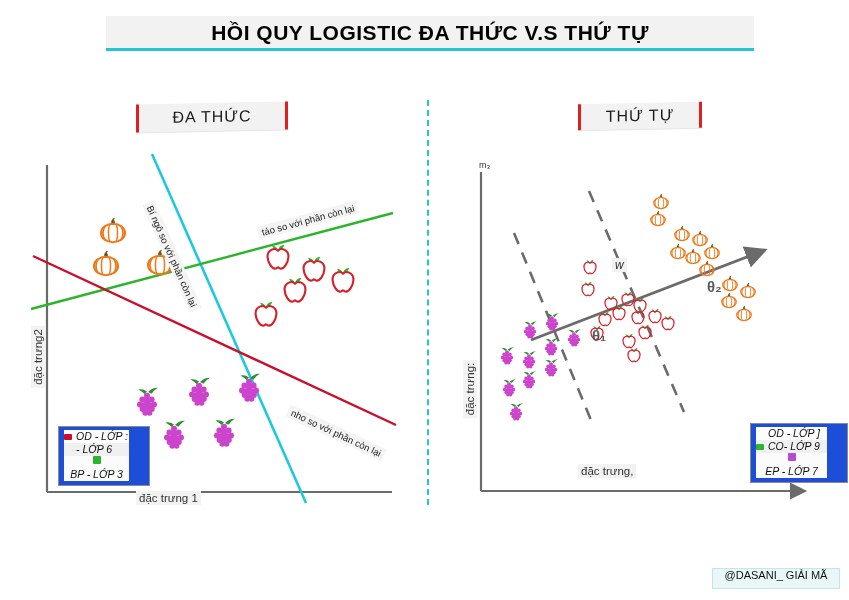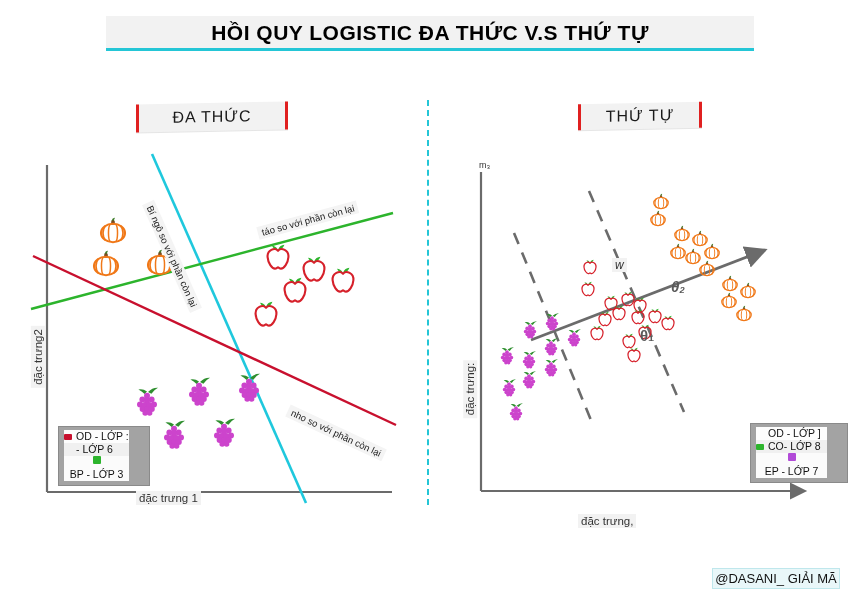--- a/index.html
+++ b/index.html
@@ -45,22 +45,22 @@
   
   .divider {
     position:absolute; left:427px; top:100px; width:0; height:405px;
     border-left:2.5px dashed #24c6d6;
   }
 
   
   .watermark {
     position:absolute; left:712px; top:568px; width:128px; height:21px;
     background:#e9f7f9; border:1px solid #bfe7ec;
-    display:flex; align-items:center; justify-content:center;
-    font-size:13px; color:#111;
+    display:flex; justify-content:center;
+    font-size:11px; color:#111;
   }
 
   
   .lbl { position:absolute; font-size:11px; color:#333; white-space:nowrap;padding-left:6px; }
   .axlabel {
     position:absolute; background:#f2f2f2; color:#333;
     font-size:11.5px; padding:1px 3px; white-space:nowrap;
   }
   .linelabel {
     position:absolute; background:#f4f4f4; color:#222;
@@ -70,23 +70,24 @@
     position:absolute; color:#5a5a5a; font-size:15px; font-weight:700;
     white-space:nowrap;
   }
   .wlabel {
     position:absolute; color:#333; font-size:12px; font-style:italic;
     background:#f2f2f2; padding:0 3px;
   }
 
   
   .legend {
-    position:absolute; background:#a3a3a3;
+    position:absolute; background:#1d4ed8;
     border:1.5px solid #8a8a8a;
     padding:3px 20px 4px 5px;
+    font-style:italic;
   }
   .legend-row {
     display:flex; align-items:center; gap:4px;
     font-size:10.5px; color:#111; line-height:13px; white-space:nowrap;
   }
   .legend-row .sw { width:8px; height:6px; flex:0 0 8px; border-radius:1px; }
   .legend .r1 { background:#fdfdfd; }
   .legend .r2 { background:#f0f0f0; }
   .legend .r3 { background:#fbfbfb;flex-direction:column; }
   #legend-left  { left:58px;  top:426px; width:92px; }
@@ -265,36 +266,36 @@
       <use href="#ic-pumpkin" transform="translate(693,258) scale(0.60)"></use>
       <use href="#ic-pumpkin" transform="translate(712,253) scale(0.60)"></use>
       <use href="#ic-pumpkin" transform="translate(707,270) scale(0.60)"></use>
       <use href="#ic-pumpkin" transform="translate(730,285) scale(0.60)"></use>
       <use href="#ic-pumpkin" transform="translate(748,292) scale(0.60)"></use>
       <use href="#ic-pumpkin" transform="translate(729,302) scale(0.60)"></use>
       <use href="#ic-pumpkin" transform="translate(744,315) scale(0.60)"></use>
     </g>
   </svg>
 
-  <div class="thetalabel" style="left:592px; top:327px;padding-left:48px;">θ₁</div>
-  <div class="thetalabel" style="left:671px; top:278px;font-style:italic;">θ₂</div>
+  <div class="thetalabel" style="left:592px; top:327px;">θ₁</div>
+  <div class="thetalabel" style="left:707px; top:278px;">θ₂</div>
   <div class="wlabel" style="left:612px; top:258px;">w</div>
 
   <div class="axlabel" style="left:441px; top:382px; transform:rotate(-90deg); transform-origin:center center;">đặc trưng:</div>
   <div class="lbl" style="left:473px; top:160px; font-size:9px;">m₃</div>
-  <div class="axlabel" style="left:578px; top:514px;">đặc trưng,</div>
+  <div class="axlabel" style="left:578px; top:464px;">đặc trưng,</div>
 
   <div class="legend" id="legend-right">
     <div class="legend-row r1">
       <span class="sw" style="background:#c8102e;opacity:0"></span>
       <span>OD - LỚP ]</span>
     </div>
     <div class="legend-row r2">
       <span class="sw" style="background:#2cb42c"></span>
-      <span>CO- LỚP 8</span>
+      <span>CO- LỚP 9</span>
     </div>
     <div class="legend-row r3">
       <span class="sw" style="background:#b24bd8"></span>
       <span>EP - LỚP 7</span>
     </div>
   </div>
 
   <div class="watermark">
     <span>@DASANI_ GIẢI MÃ</span>
   </div>

